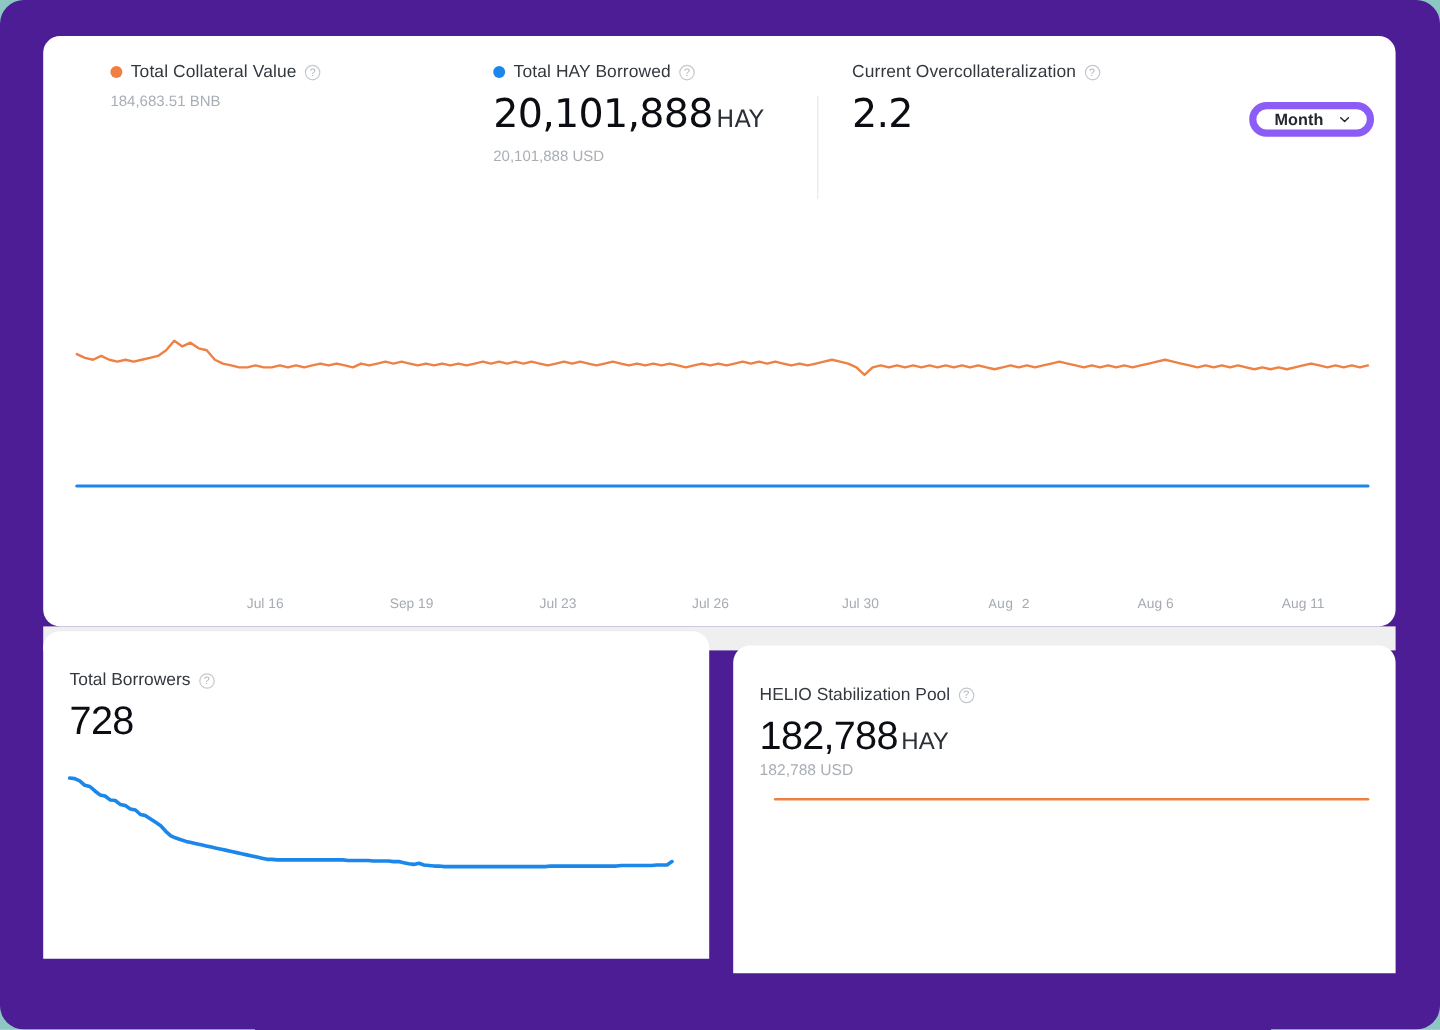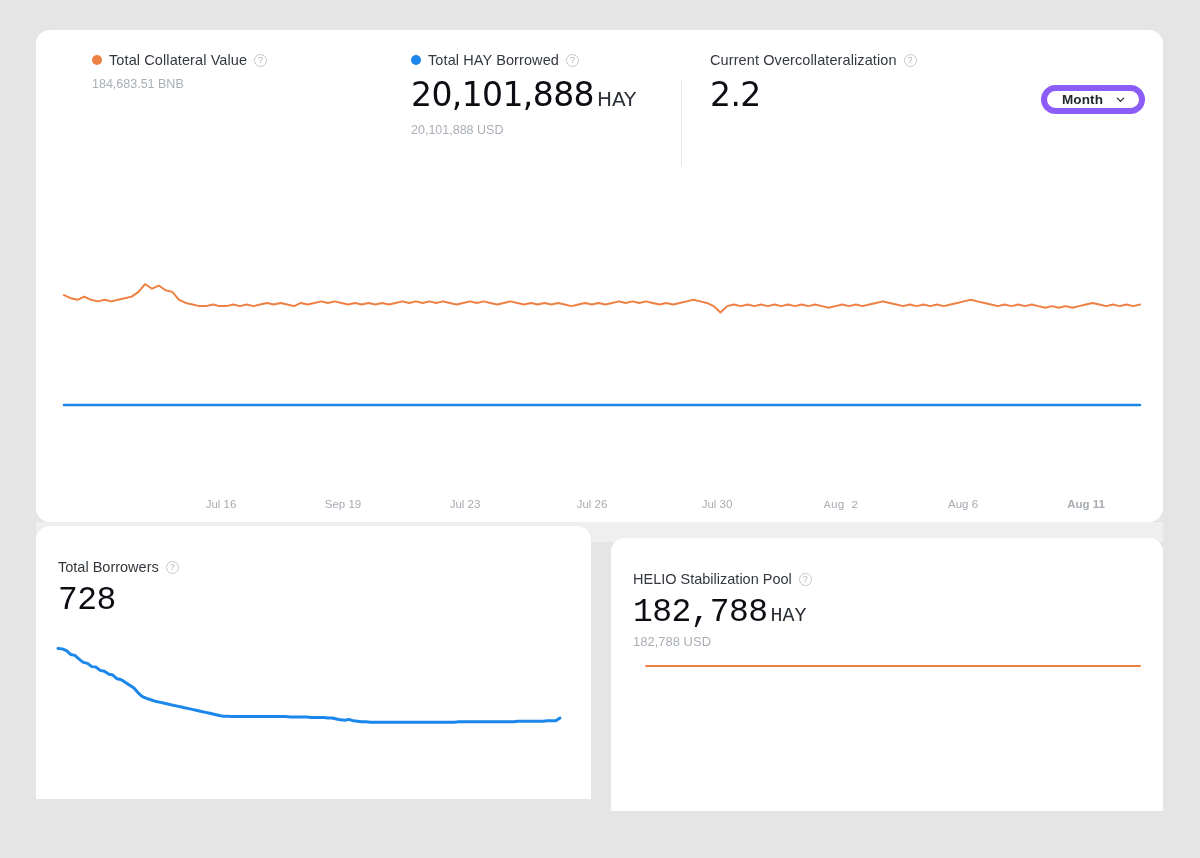--- a/index.html
+++ b/index.html
@@ -2,21 +2,21 @@
 <html><head>
 <meta charset="utf-8">
 <style>
   * { box-sizing: border-box; margin: 0; padding: 0; }
   html, body {
     width: 1200px; height: 858px;
     background: #8dc7c4;
     font-family: "Liberation Sans", sans-serif;
     overflow: hidden;
   }
-  #root { position: relative; width: 1200px; height: 858px; background: #e5e5e5; }
+  #root { position: relative; width: 1200px; height: 858px; background: #4c1d95; border-radius: 20px; }
 
   
   .top-card {
     position: absolute; left: 36px; top: 30px;
     width: 1127px; height: 492px;
     background: #ffffff;
     border-top-left-radius: 14px; border-top-right-radius: 14px;
     border-bottom-left-radius: 14px; border-bottom-right-radius: 14px;
   }
   .stats-row { position: absolute; left: 0; top: 0; width: 100%; height: 115px; }
@@ -95,21 +95,21 @@
   .bot-right { left: 611px; width: 552px; margin-top: 12px; }
 
   .card-head {
     display: flex; align-items: center; gap: 7px;
     position: absolute; left: 22px; top: 33px;
     font-size: 14.5px; color: #33383f; white-space: nowrap;
   }
   .card-value {
     position: absolute; left: 22px; top: 56px;
     font-size: 33px; color: #0b0d12; letter-spacing: -0.6px; white-space: nowrap;
-    font-family: Liberation Mono, monospace;
+    font-family: Liberation Sans, sans-serif;
   }
   .card-value .unit { font-size: 20px; color: #2b2f36; letter-spacing: 0; margin-left: 3px; }
   .card-sub {
     position: absolute; left: 22px; top: 96px;
     font-size: 13px; color: #a9aeb5; white-space: nowrap;
   }
   .spark { position: absolute; left: 0; bottom: 0; width: 100%; height: 160px; }
   .spark svg { display: block; width: 100%; height: 100%; }
 
   .pool-line { position: absolute; left: 0; top: 118px; width: 100%; height: 20px; }
@@ -170,21 +170,21 @@
     </div>
 
     <div class="axis" id="main-axis">
         <span class="tick" style="left: 185px;">Jul 16</span>
         <span class="tick" style="left: 307px;">Sep 19</span>
         <span class="tick" style="left: 429px;">Jul 23</span>
         <span class="tick" style="left: 556px;">Jul 26</span>
         <span class="tick" style="left: 681px;">Jul 30</span>
         <span class="tick" style="left: 805px; font-family: Liberation Mono, monospace;">Aug 2</span>
         <span class="tick" style="left: 927px;">Aug 6</span>
-        <span class="tick" style="left: 1050px; font-weight: bold;">Aug 11</span>
+        <span class="tick" style="left: 1050px;">Aug 11</span>
       </div>
 
   </div>
 
   <div class="gap-band"></div>
 
   <div class="bot-card bot-left">
     <div class="card-head">
       <span>Total Borrowers</span>
       <span class="qmark">?</span>

